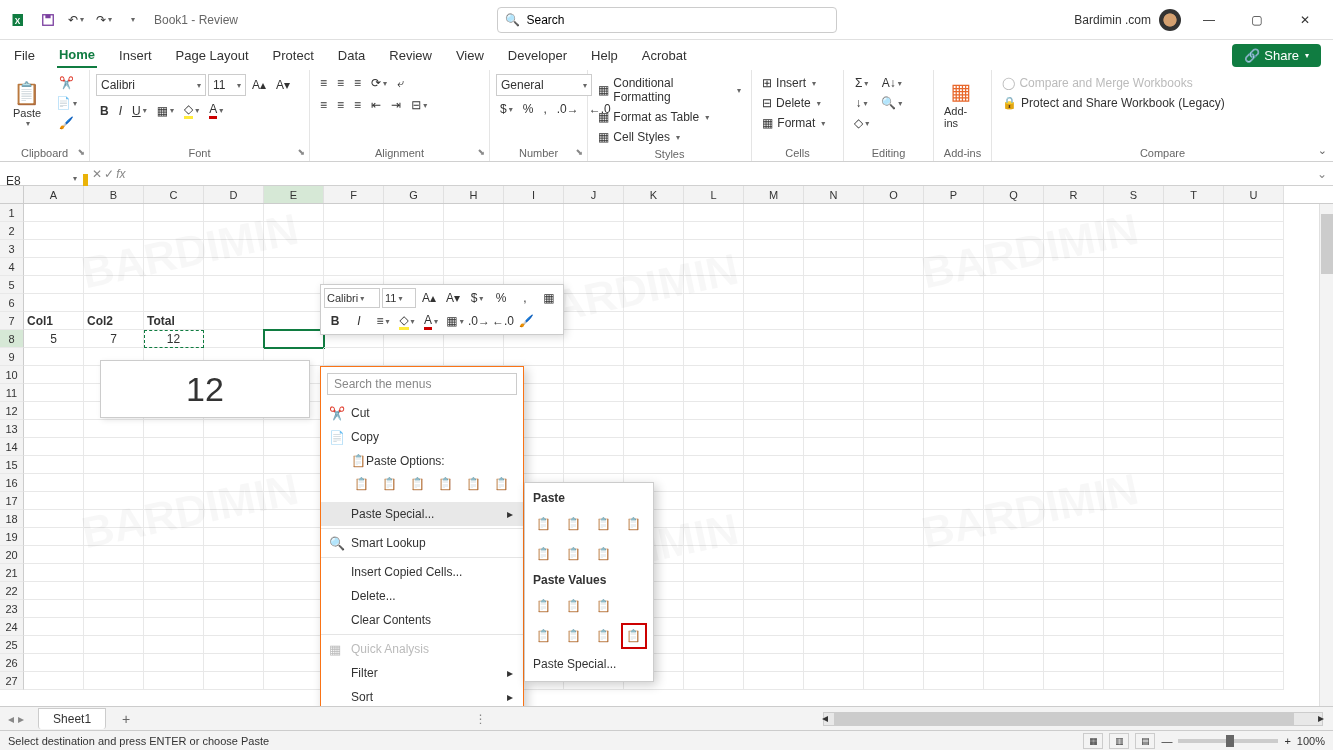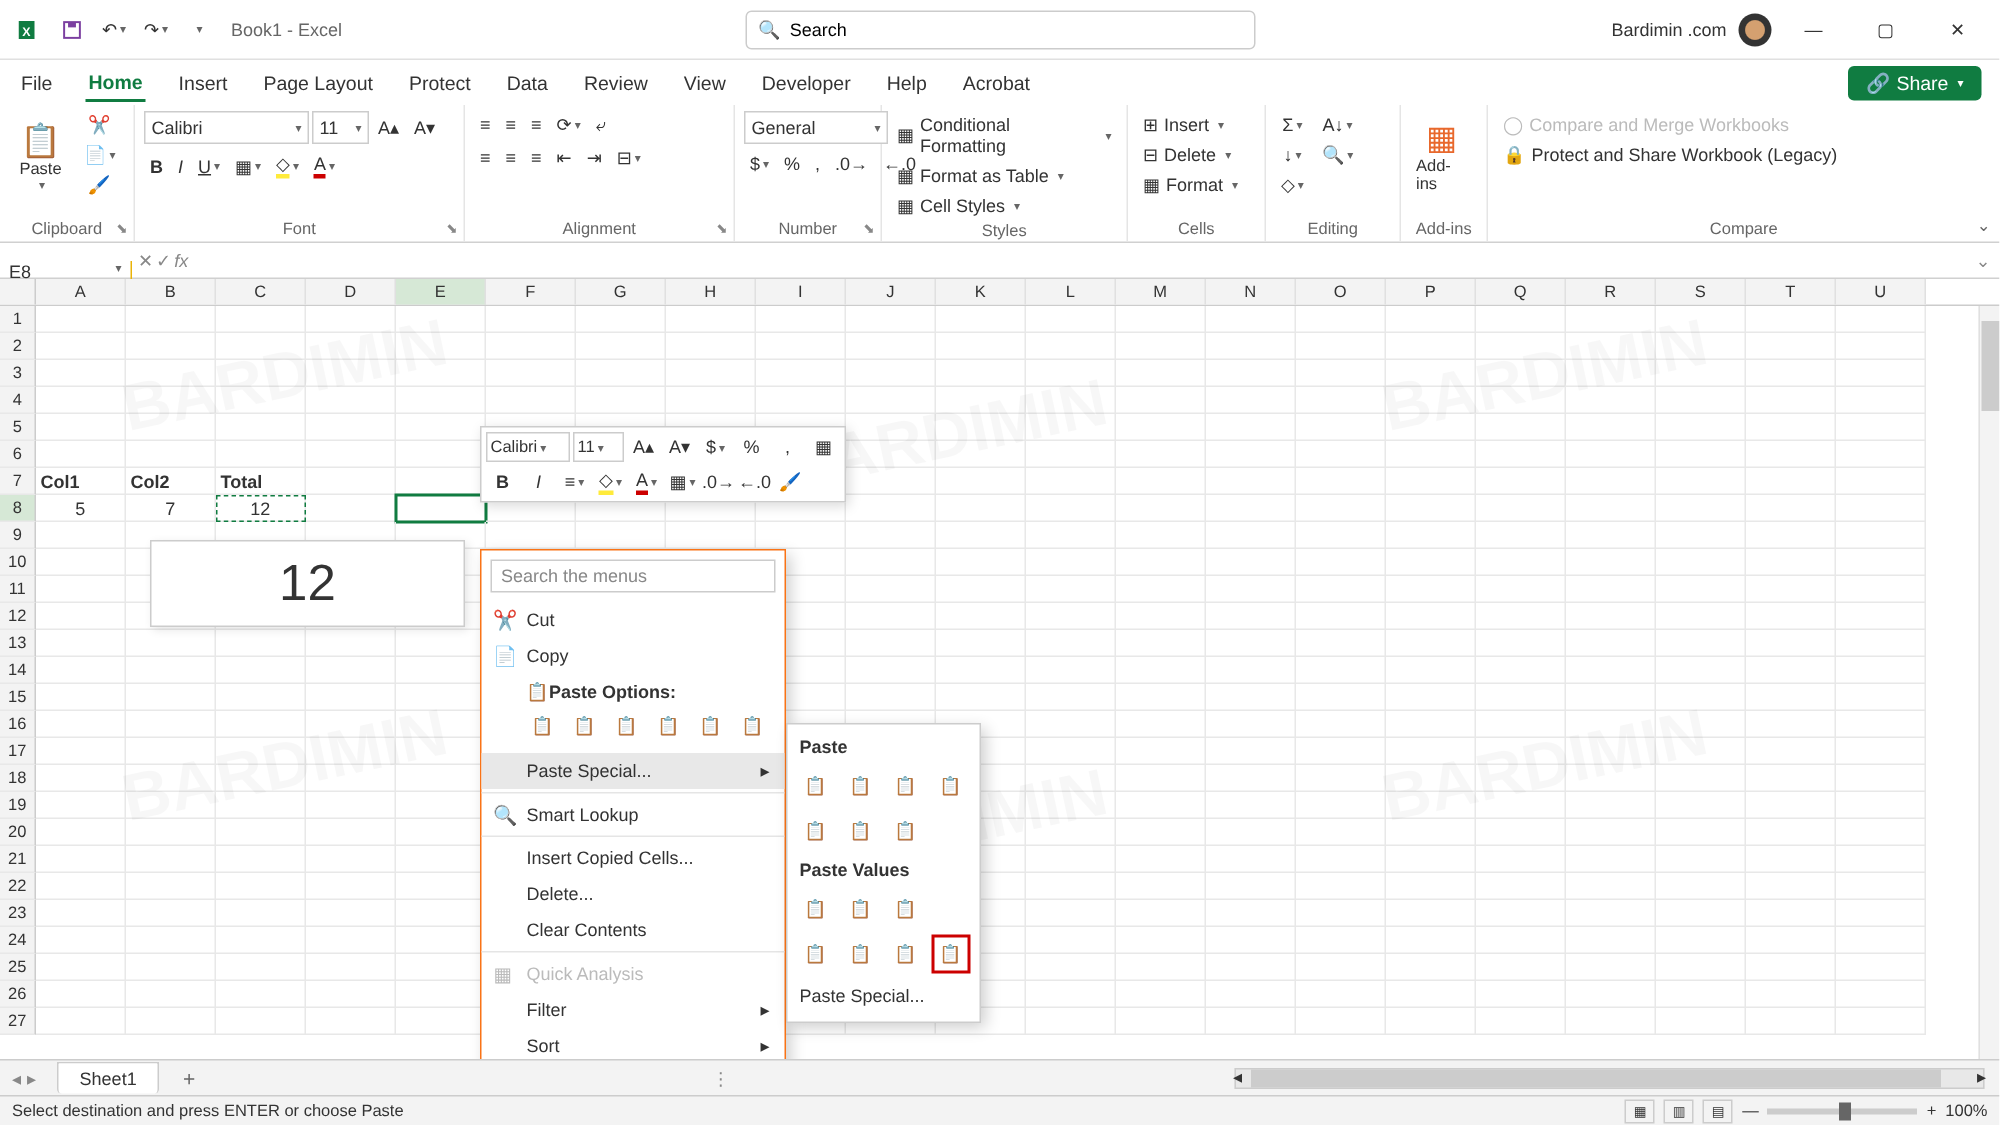--- a/index.html
+++ b/index.html
@@ -32,21 +32,21 @@
 .rbtn-big { flex-direction: column; width: 42px; height: 60px; font-size: 11px; }
 .rbtn-big .icon { font-size: 22px; }
 .rrow { display: flex; gap: 2px; align-items: center; }
 .rcol { display: flex; flex-direction: column; gap: 2px; }
 .rsel { height: 22px; border: 1px solid #ccc; font-size: 12px; padding: 0 4px; background: #fff; display: flex; align-items: center; justify-content: space-between; }
 .dlg-launcher { position: absolute; bottom: 4px; right: 4px; font-size: 9px; color: #888; cursor: pointer; }
 .ribbon-collapse { position: absolute; right: 6px; bottom: 4px; cursor: pointer; font-size: 11px; color: #666; }
 
 
 .formulabar { height: 24px; border-bottom: 1px solid #d0d0d0; display: flex; align-items: center; font-size: 12px; }
-.namebox { width: 88px; border-right: 1px solid #eab308; padding: 0 6px; display: flex; align-items: flex-start; justify-content: space-between; margin-top: 15px; }
+.namebox { width: 88px; border-right: 5px solid #eab308; padding: 0 6px; display: flex; align-items: flex-start; justify-content: space-between; margin-top: 15px; }
 .fx-btns { display: flex; gap: 2px; padding: 0 4px; color: #888; }
 .fx-input { flex: 1; padding: 0 6px; }
 
 
 .grid-wrap { position: relative; background: #fff; }
 .colheaders { display: flex; height: 18px; border-bottom: 1px solid #ccc; }
 .rowheader-spacer { width: 24px; border-right: 1px solid #ccc; background: #f3f3f3; }
 .colh { width: 60px; text-align: center; font-size: 11px; border-right: 1px solid #e0e0e0; background: #f3f3f3; line-height: 18px; }
 .grid-rows { position: relative; }
 .grow { display: flex; height: 18px; }
@@ -67,21 +67,21 @@
 .minitoolbar .mbtn { width: 22px; height: 20px; display: flex; align-items: center; justify-content: center; cursor: pointer; font-size: 12px; border-radius: 2px; }
 .minitoolbar .msel { height: 20px; border: 1px solid #ccc; font-size: 11px; padding: 0 2px; display: flex; align-items: center; }
 
 
 .ctxmenu { position: absolute; background: #fff; border: 1px solid #f97316; box-shadow: 3px 3px 10px rgba(0,0,0,0.2); font-size: 12px; width: 204px; margin-top: 20px; }
 .ctxmenu .search { margin: 6px; border: 1px solid #ccc; height: 22px; padding: 0 6px; color: #888; display: flex; align-items: center; }
 .ctxmenu .item { padding: 5px 10px 5px 30px; position: relative; cursor: pointer; display: flex; align-items: center; justify-content: space-between; }
 .ctxmenu .item.highlighted { background: #e8e8e8; }
 .ctxmenu .item.disabled { color: #bbb; cursor: default; }
 .ctxmenu .item .icn { position: absolute; left: 8px; font-size: 13px; color: #107c41; }
-.ctxmenu .section-label { padding: 5px 10px 2px 30px; font-weight: 700; }
+.ctxmenu .section-label { padding: 5px 10px 2px 30px; font-weight: 400; }
 .ctxmenu .iconrow { padding: 2px 10px 6px 30px; display: flex; gap: 6px; }
 .ctxmenu .paste-icon { width: 24px; height: 24px; display: flex; align-items: center; justify-content: center; cursor: pointer; }
 .ctxmenu .sep { height: 1px; background: #e5e5e5; margin: 2px 0; }
 
 
 .submenu { position: absolute; background: #fff; border: 1px solid #ccc; box-shadow: 3px 3px 10px rgba(0,0,0,0.2); font-size: 12px; width: 130px; padding: 4px 6px; }
 .submenu .slabel { font-weight: 600; padding: 4px 2px; font-size: 12px; }
 .submenu .sirow { display: flex; gap: 4px; padding: 2px 0; }
 .submenu .sicon { width: 26px; height: 26px; display: flex; align-items: center; justify-content: center; cursor: pointer; border: 1px solid transparent; }
 .submenu .sicon.highlighted { border: 2px solid #c00; }
@@ -129,21 +129,21 @@
           <rect x="2" y="2" width="12" height="12" fill="none" stroke="#7b3fa0" stroke-width="1.5"></rect>
           <rect x="5" y="2" width="6" height="4" fill="#7b3fa0"></rect>
         </svg>
       </div>
     <div class="qat-btn">↶<span class="chev">▾</span></div>
     <div class="qat-btn">↷<span class="chev">▾</span></div>
     <div class="qat-btn">
         <span class="chev">▾</span>
       </div>
   </div>
-  <div class="title">Book1 - Excel</div>
+  <div class="title">Book1 - Review</div>
   <div class="search">
     <span class="icon">🔍</span>
     <span style="color:#000000">Search</span>
   </div>
   <div class="right">
     <span class="account">Bardimin .com</span>
     <div class="avatar"></div>
     <div class="winbtn">—</div>
     <div class="winbtn">▢</div>
     <div class="winbtn">✕</div>

